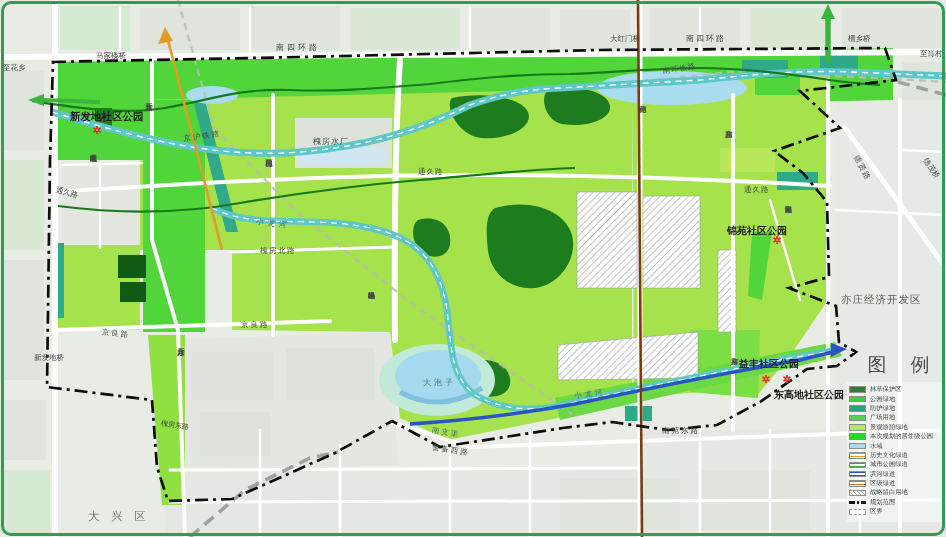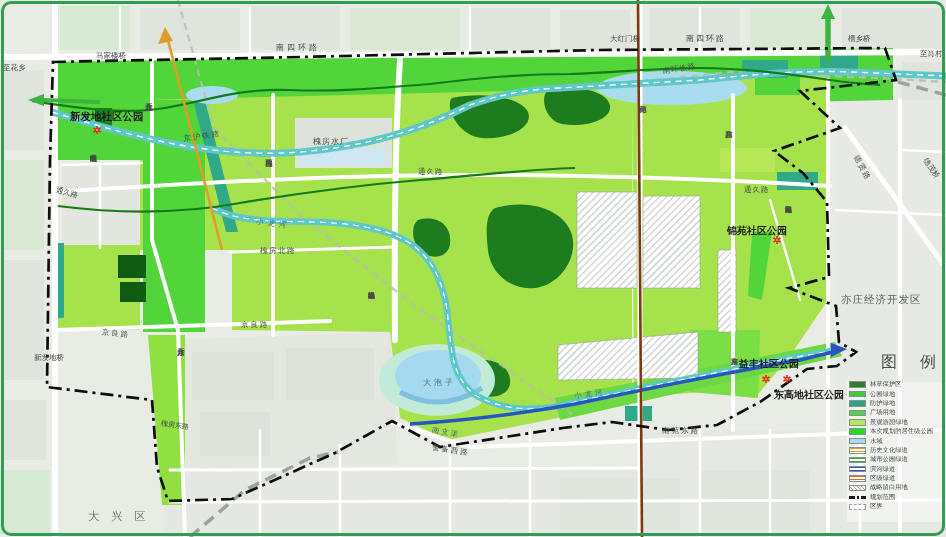--- a/index.html
+++ b/index.html
@@ -2,21 +2,21 @@
 <html><head>
 <meta charset="utf-8">
 <style>
   html,body{margin:0;padding:0;background:#fff;}
   #stage{position:relative;width:946px;height:537px;overflow:hidden;background:#fff;
          font-family:"DejaVu Sans","Liberation Sans",sans-serif;}
   #frame{position:absolute;inset:1px;border:3px solid #2f9e54;border-radius:10px;z-index:40;pointer-events:none;}
   #mapsvg{position:absolute;left:0;top:0;}
   
   #legend{position:absolute;left:849px;top:352px;width:96px;z-index:30;}
-  #legend .lg-title{font-size:16px;letter-spacing:9px;color:#4a4f4a;text-align:right;padding-left:12px;margin-bottom:7px;}
+  #legend .lg-title{font-size:19px;letter-spacing:9px;color:#4a4f4a;text-align:center;padding-left:12px;margin-bottom:7px;}
   .lg-row{display:flex;align-items:center;height:9.4px;}
   .sw{width:17px;height:6.5px;flex:0 0 17px;border:0.5px solid #8a908a;box-sizing:border-box;margin-right:4px;background:#fff;}
   .sw.fill{background:var(--c);}
   .sw.line{background:repeating-linear-gradient(to bottom,var(--c) 0 1.3px,#ffffff 1.3px 3.1px);}
   .sw.hatch{background:repeating-linear-gradient(45deg,#ffffff 0 2px,#a0a6a6 2px 2.8px);}
   .sw.dashdot{border:none;height:2.5px;background:repeating-linear-gradient(to right,#151515 0 6px,rgba(0,0,0,0) 6px 8px,#151515 8px 10px,rgba(0,0,0,0) 10px 12px);}
   .sw.dash{background:#fff;border:1px dashed #9aa2a2;}
   .lg-t{font-size:6.3px;color:#3c423c;white-space:nowrap;transform-origin:left center;}
   #legend .backdrop{position:absolute;left:-2px;top:30px;width:100px;height:140px;background:rgba(255,255,255,.45);z-index:-1;}
   text{font-family:"DejaVu Sans","Liberation Sans",sans-serif;}

